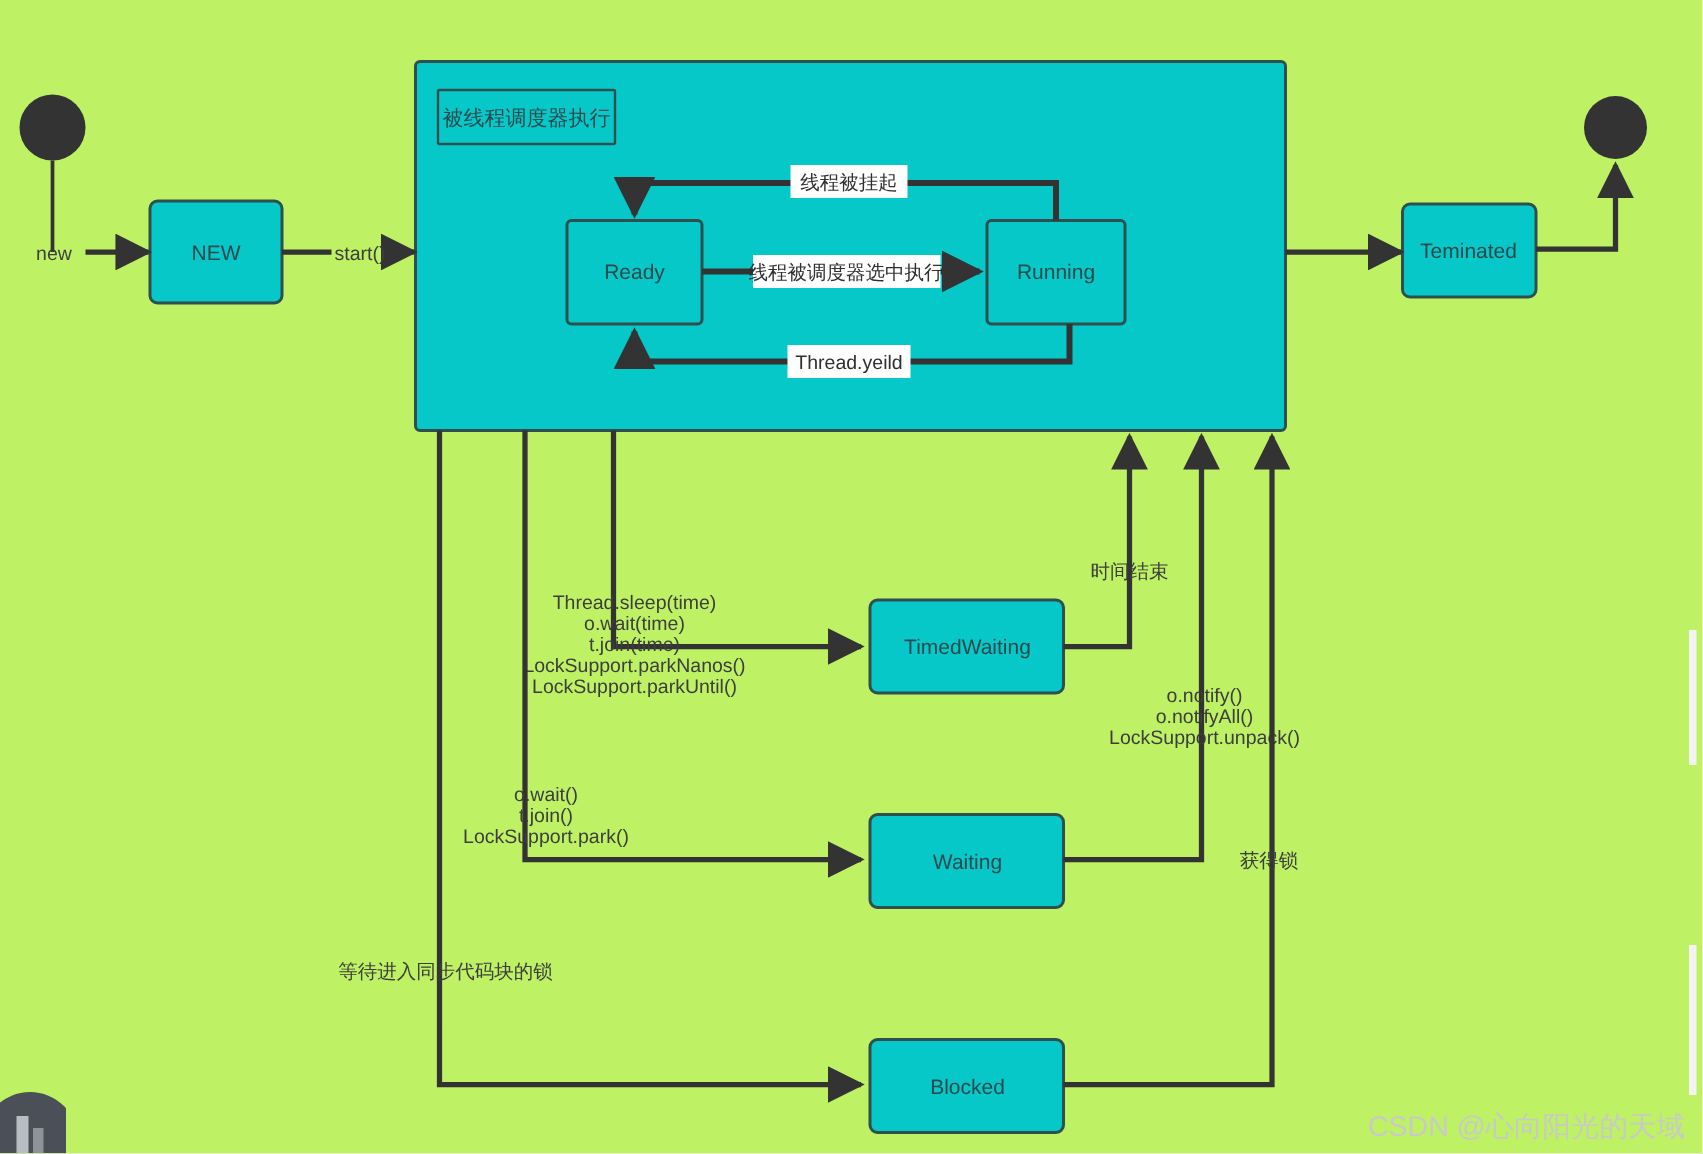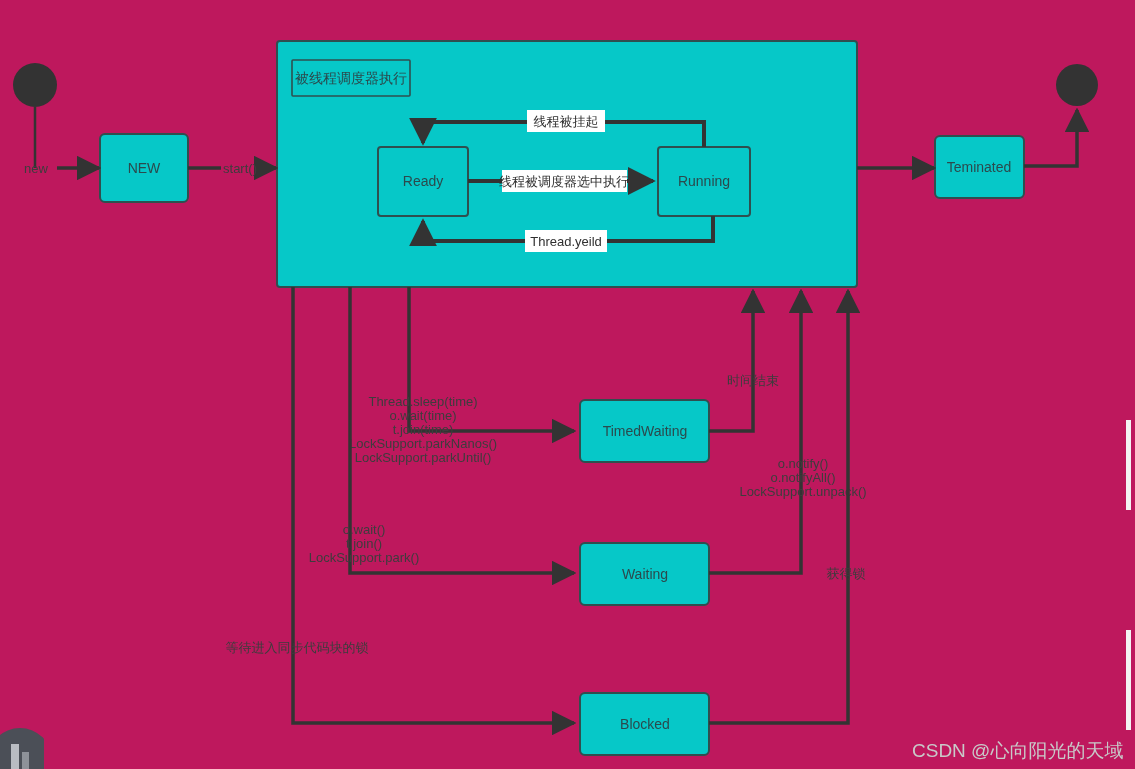--- a/index.html
+++ b/index.html
@@ -8,21 +8,21 @@
     padding: 0;
     background: #ffffff;
   }
   body {
     font-family: "Liberation Sans", "DejaVu Sans", sans-serif;
   }
   #canvas {
     position: relative;
     width: 1135px;
     height: 769px;
-    background: #be185d;
+    background: #bef264;
     overflow: hidden;
   }
   #diagram-svg {
     position: absolute;
     left: 0;
     top: 0;
     width: 1135px;
     height: 769px;
   }
   .node-label {

